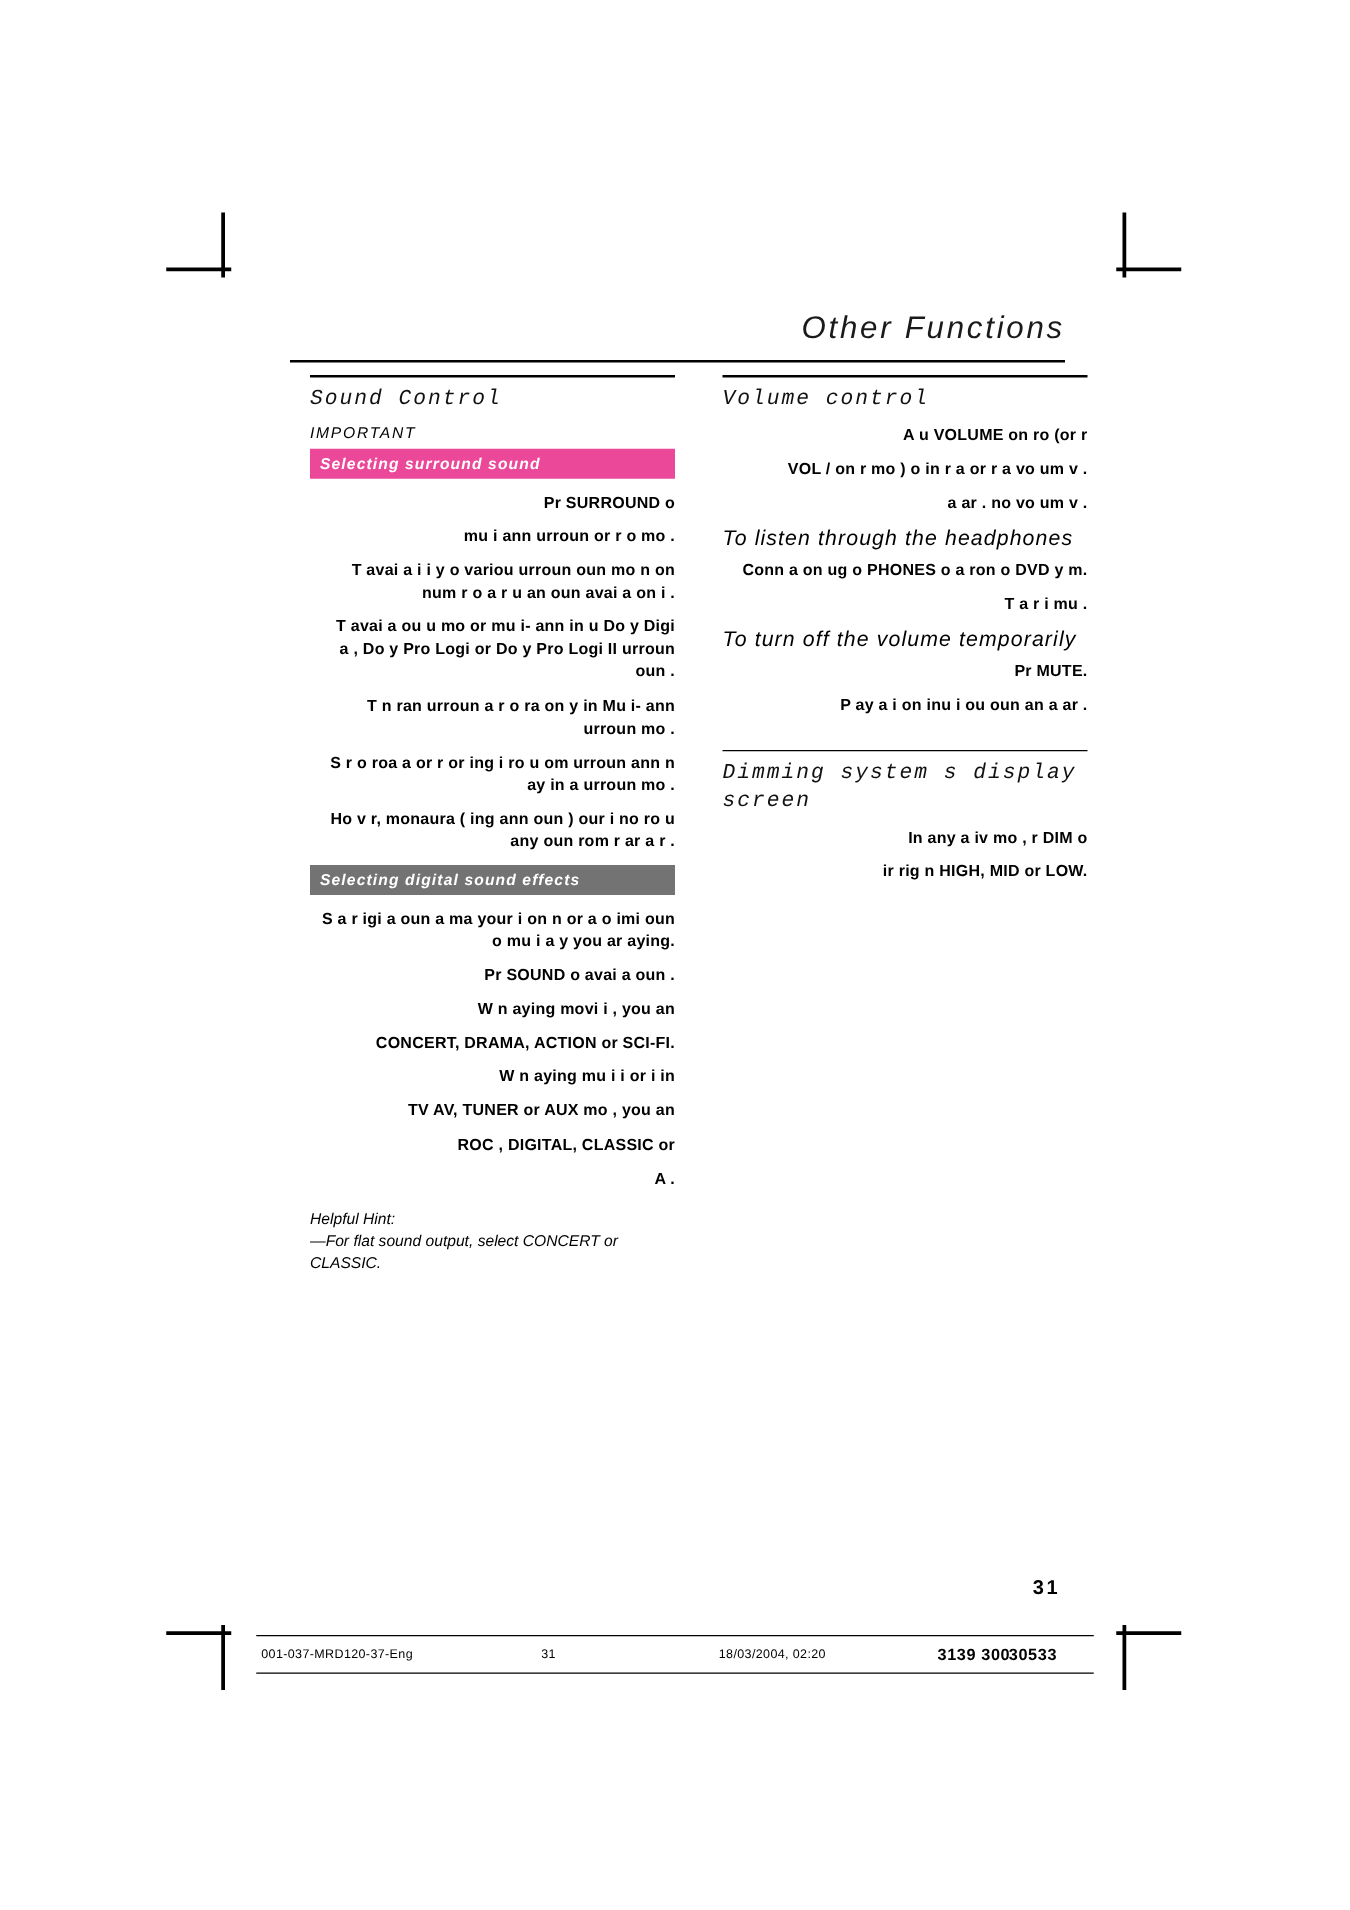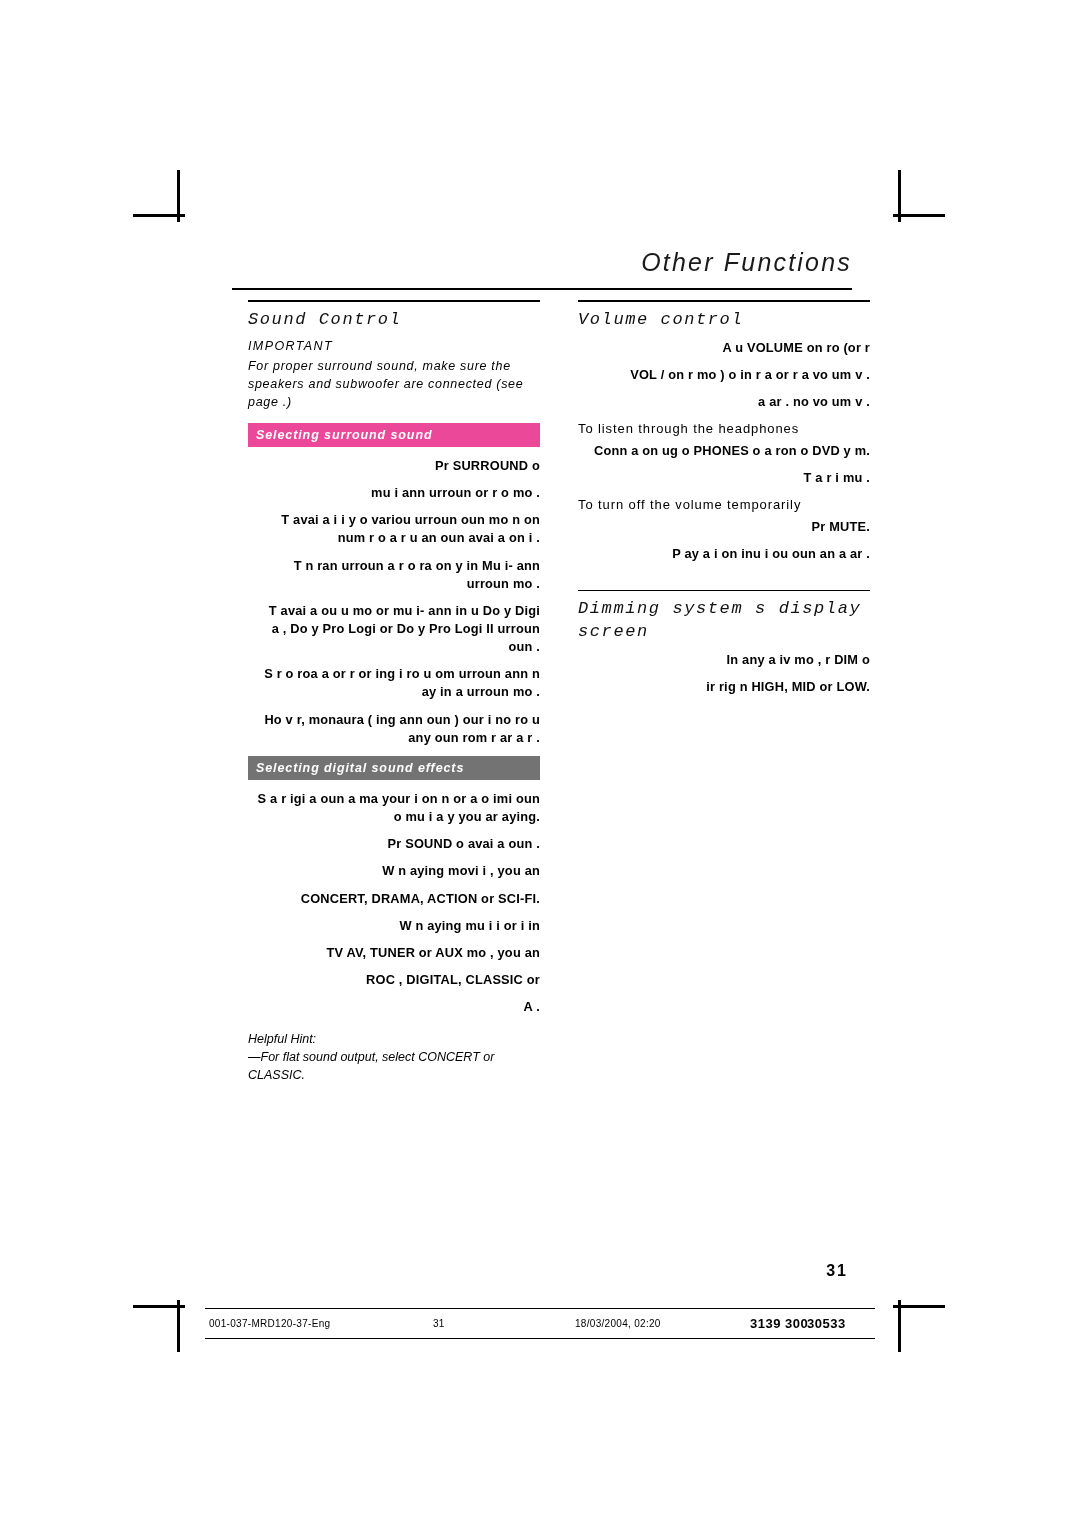--- a/index.html
+++ b/index.html
@@ -122,21 +122,22 @@
     font-size: 12.8px;
     line-height: 1.42;
     margin: 0 0 9px 0;
     font-weight: bold;
     letter-spacing: 0.2px;
     text-align: right;
   }
   p.body.indent { padding-left: 12px; }
 
   p.italic-head {
-    font-size: 13px;
+    font-size: 17px;
+    font-style: italic;
     letter-spacing: 0.9px;
     margin: 10px 0 6px 0;
     font-weight: normal;
   }
 
   p.hint-label {
     font-size: 12.5px;
     font-style: italic;
     margin: 16px 0 3px 0;
   }
@@ -203,29 +204,28 @@
 
 <div id="page-title">Other Functions</div>
 <div id="header-rule"></div>
 
 <div class="column" id="col-left">
 
   <div class="sec-rule"></div>
   <h2 class="section-title">Sound Control</h2>
 
   <p class="important-label">IMPORTANT</p>
-  <p class="important-body">For proper surround sound, make sure the speakers and subwoofer are connected (see page  .)</p>
 
   <div class="bar">Selecting surround sound</div>
 
   <p class="body">Pr    SURROUND  o</p>
   <p class="body">mu  i   ann   urroun   or    r o mo  .</p>
   <p class="body indent">T   avai a i i y o       variou   urroun   oun  mo         n   on    num   r o   a  r u    an        oun  avai a    on   i  .</p>
+  <p class="body indent">T   avai a    ou  u  mo       or mu  i- ann   in u    Do  y Digi a , Do  y Pro Logi  or Do  y Pro Logi  II  urroun   oun .</p>
   <p class="body indent">T    n  ran   urroun      a  r o  ra   on y in Mu  i-  ann    urroun  mo  .</p>
-  <p class="body indent">T   avai a    ou  u  mo       or mu  i- ann   in u    Do  y Digi a , Do  y Pro Logi  or Do  y Pro Logi  II  urroun   oun .</p>
   <p class="body indent">S   r o  roa    a   or r  or ing   i   ro u   om   urroun    ann     n   ay   in a  urroun  mo   .</p>
   <p class="body indent">Ho   v  r, monaura  ( ing      ann    oun )  our      i  no   ro u   any   oun   rom    r  ar    a  r .</p>
 
   <div class="bar dark">Selecting digital sound effects</div>
 
   <p class="body">S   a  r    igi a   oun          a    ma       your  i  on  n or    a    o   imi        oun  o      mu  i a   y  you ar    aying.</p>
   <p class="body">Pr    SOUND  o                avai a     oun   .</p>
   <p class="body">W   n   aying movi   i  , you  an</p>
   <p class="body">CONCERT, DRAMA, ACTION or SCI-FI.</p>
   <p class="body">W   n   aying mu  i  i    or    i  in</p>

